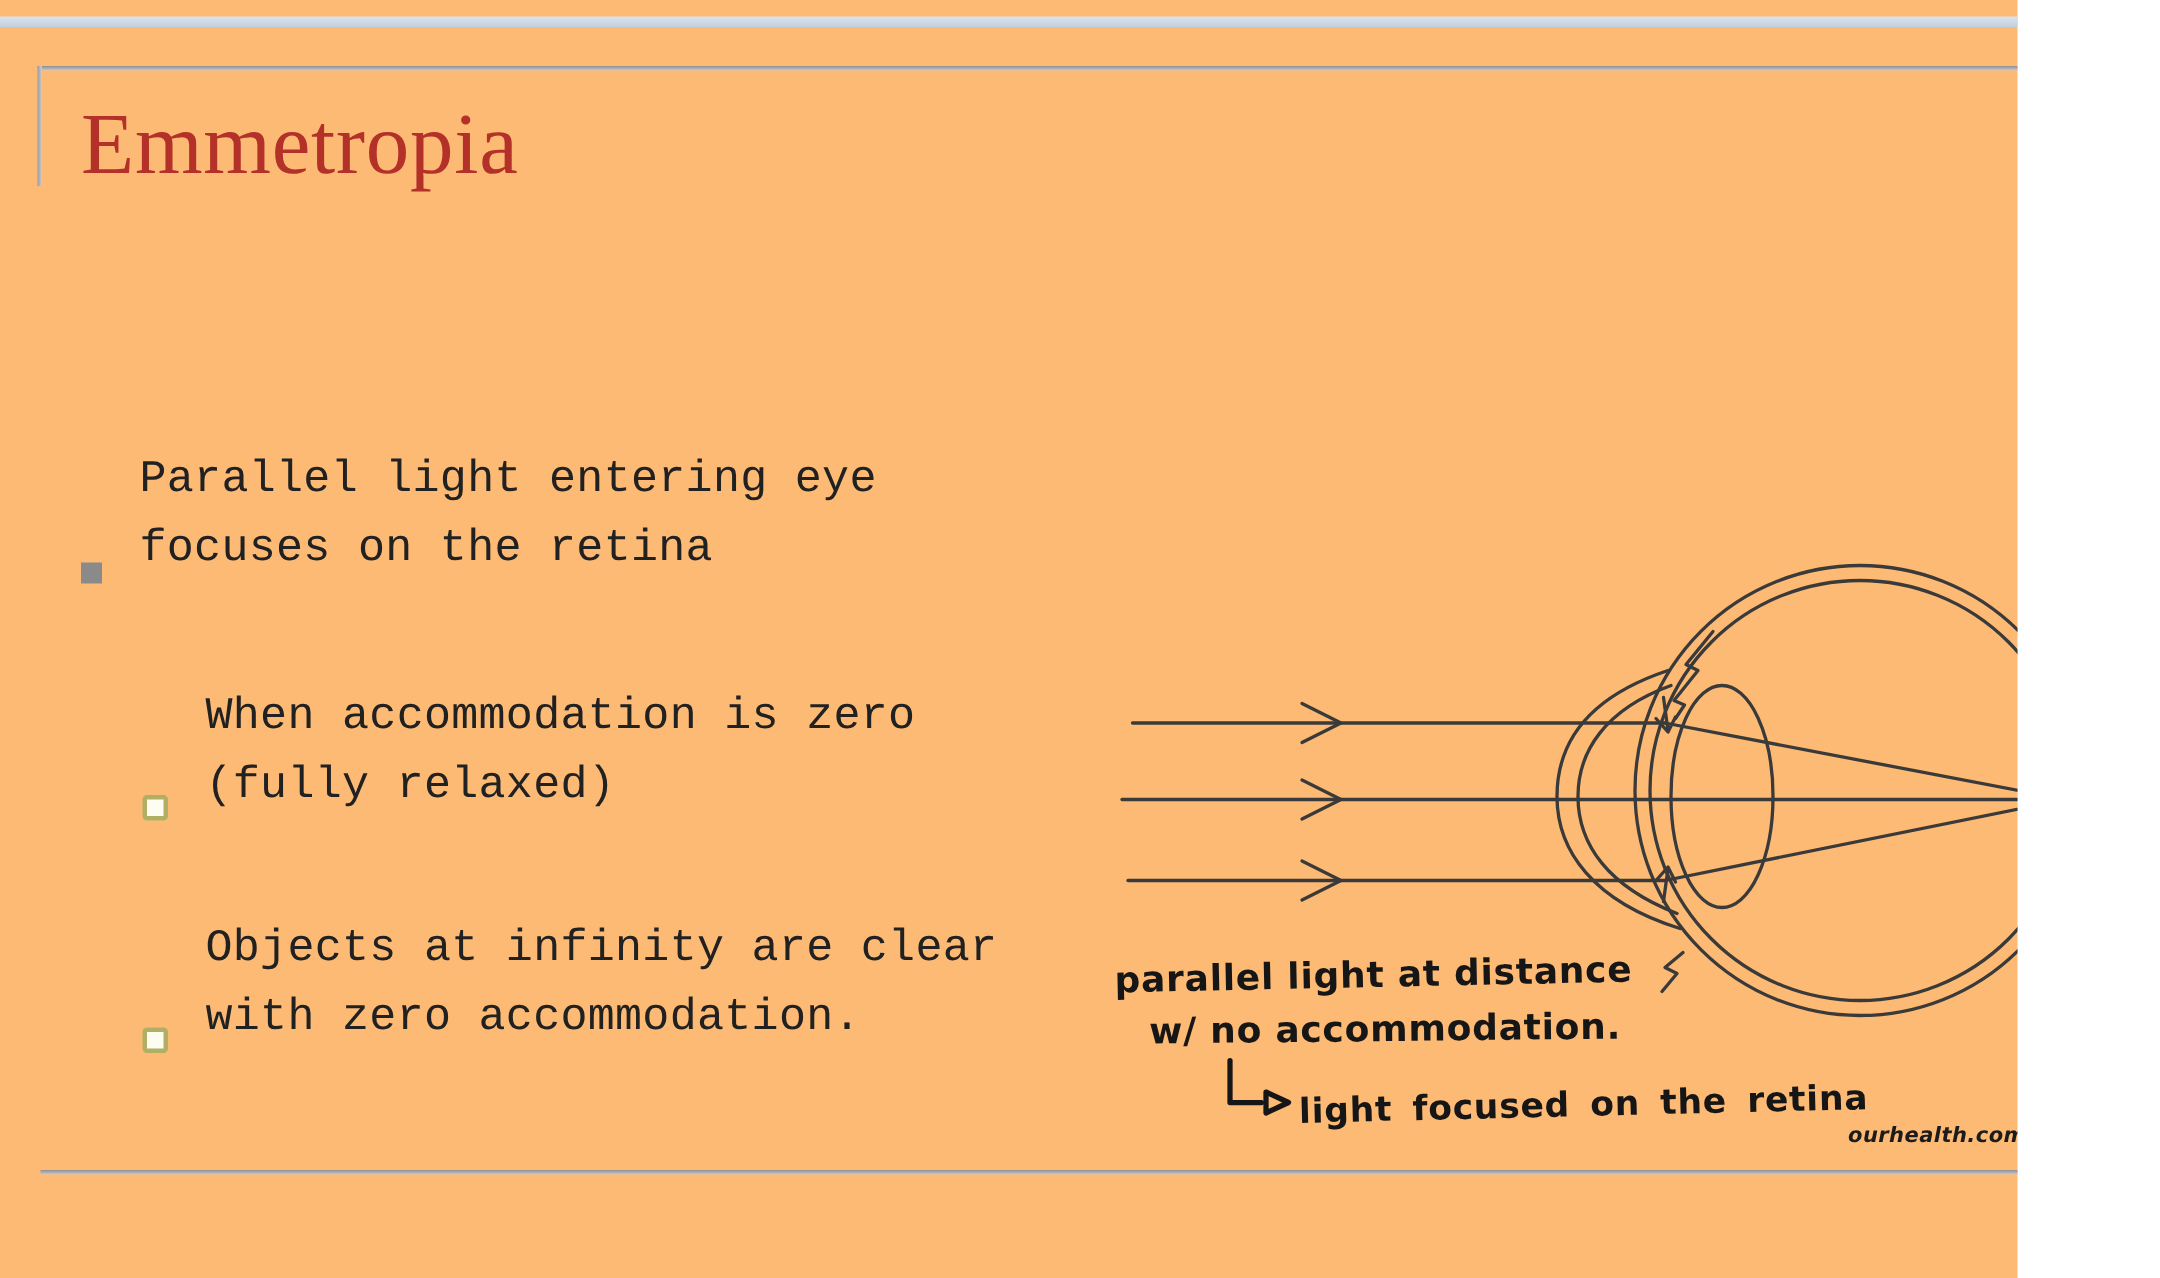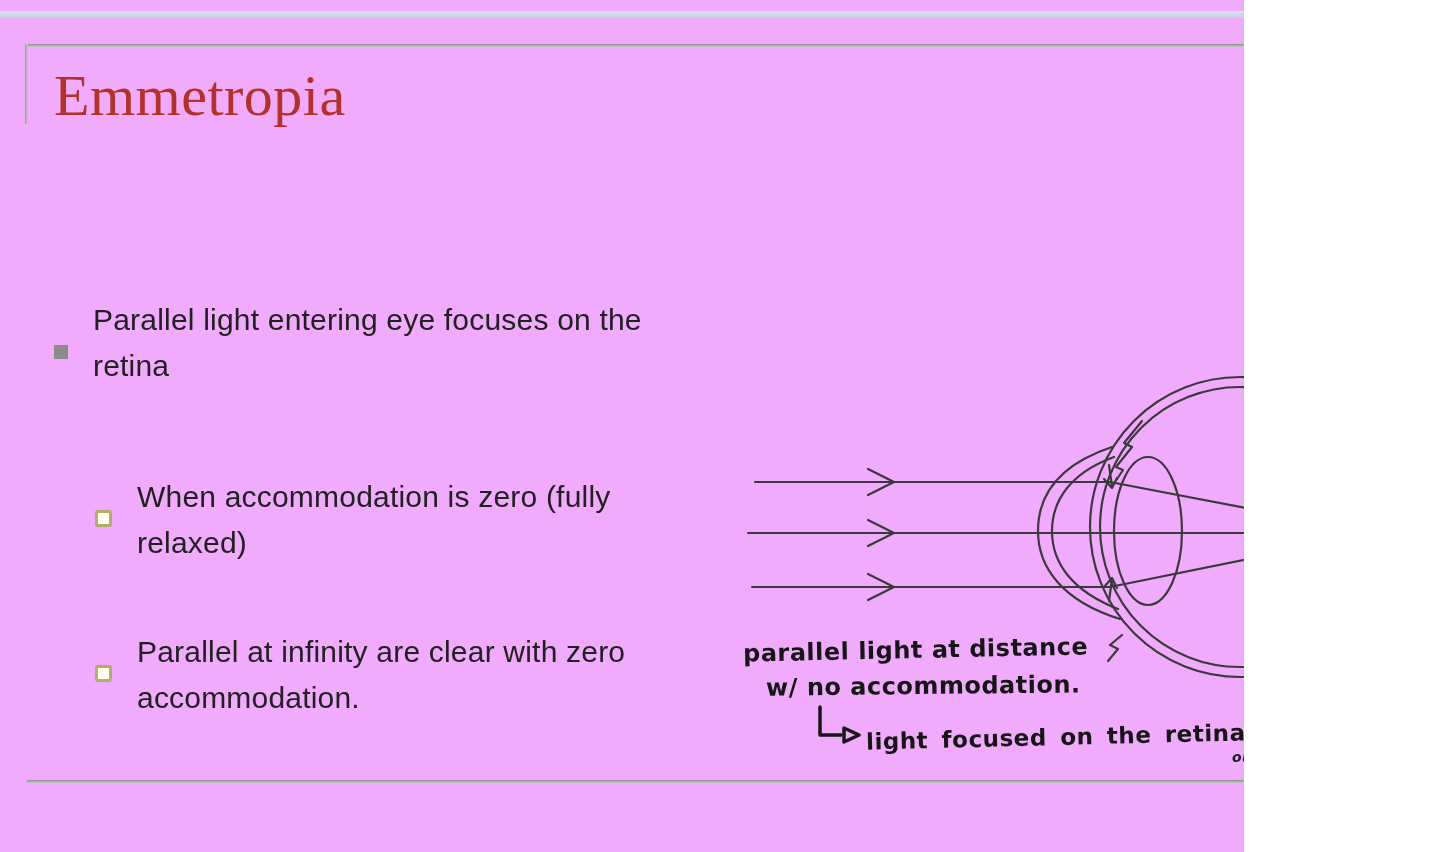--- a/index.html
+++ b/index.html
@@ -1,21 +1,21 @@
 <!DOCTYPE html>
 <html><head>
 <meta charset="utf-8">
 <style>
   * { margin: 0; padding: 0; box-sizing: border-box; }
   html, body { background: #ffffff; }
   .slide {
     position: relative;
-    width: 1244px;
+    width: 1345px;
     height: 852px;
-    background: #f0abfc;
+    background: #fdba74;
     overflow: hidden;
     font-family: "Liberation Sans", sans-serif;
   }
 
   
   .top-accent-bar {
     position: absolute;
     left: 0; top: 11px;
     width: 1440px; height: 7px;
     background: linear-gradient(#dbe2ec, #c3cfdf);
@@ -43,34 +43,35 @@
     font-size: 58px;
     line-height: 1.1;
     color: #b33128;
     letter-spacing: 0.5px;
   }
 
   
   .bullet-row {
     position: absolute;
     display: flex;
-    align-items: center;
+    align-items: flex-end;
+    font-family: Liberation Mono, monospace;
   }
   .bullet-row.level1 { left: 54px; top: 297px; width: 640px; }
   .bullet-row.level2a { left: 95px; top: 455px; width: 580px; }
   .bullet-row.level2b { left: 95px; top: 610px; width: 580px; }
 
   .bullet-text {
     font-size: 30px;
     line-height: 46px;
     color: #212121;
     letter-spacing: 0.2px;
   }
   .level1 .bullet-text { width: 580px; }
-  .level2a .bullet-text, .level2b .bullet-text { width: 545px; margin-top: 19px; }
+  .level2a .bullet-text, .level2b .bullet-text { width: 545px; }
 
   .marker-solid-square {
     flex: 0 0 auto;
     width: 14px; height: 14px;
     margin: 17px 25px 0 0;
     background: #8a8a8a;
   }
   .marker-outline-square {
     flex: 0 0 auto;
     width: 17px; height: 17px;
@@ -140,21 +141,21 @@
     <p class="bullet-text">Parallel light entering eye focuses on the retina</p>
   </div>
 
   <div class="bullet-row level2a">
     <span class="marker-outline-square"></span>
     <p class="bullet-text">When accommodation is zero (fully relaxed)</p>
   </div>
 
   <div class="bullet-row level2b">
     <span class="marker-outline-square"></span>
-    <p class="bullet-text">Parallel at infinity are clear with zero accommodation.</p>
+    <p class="bullet-text">Objects at infinity are clear with zero accommodation.</p>
   </div>
 
   <svg class="eye-diagram" viewBox="0 0 670 350" fill="none" stroke="#3a3a3a" stroke-width="2.2" stroke-linecap="round" stroke-linejoin="round">
 
     <circle cx="500" cy="172" r="150"></circle>
     <circle cx="500" cy="172" r="140"></circle>
 
     <path d="M 372,92 C 318,110 298,140 298,176 C 298,212 322,246 380,264"></path>
     <path d="M 374,102 C 330,118 312,146 312,176 C 312,208 332,236 378,254"></path>
 

